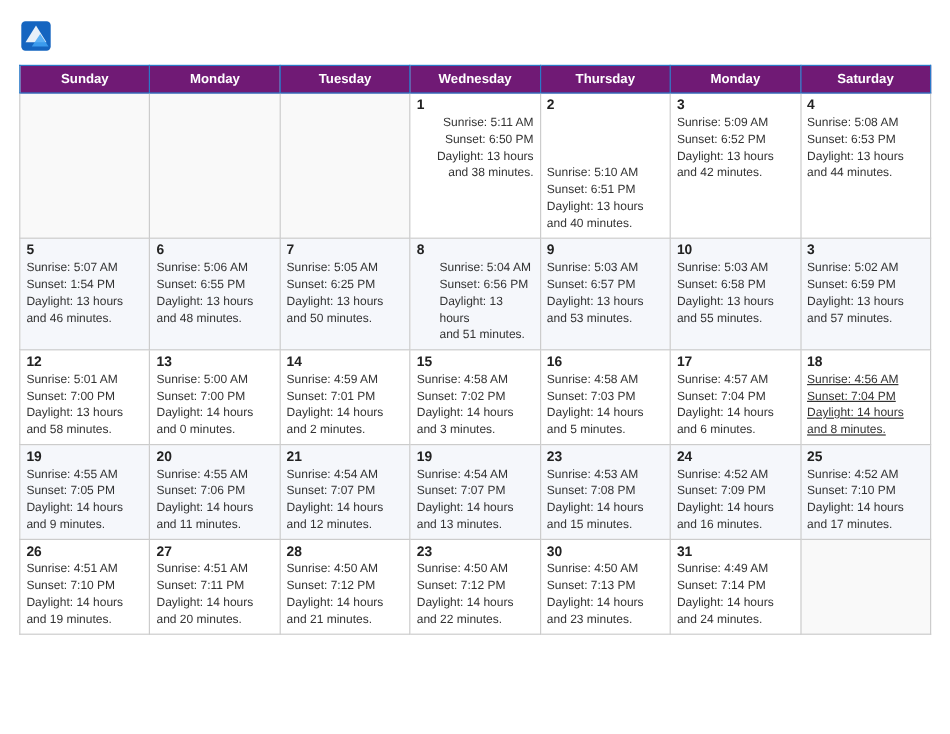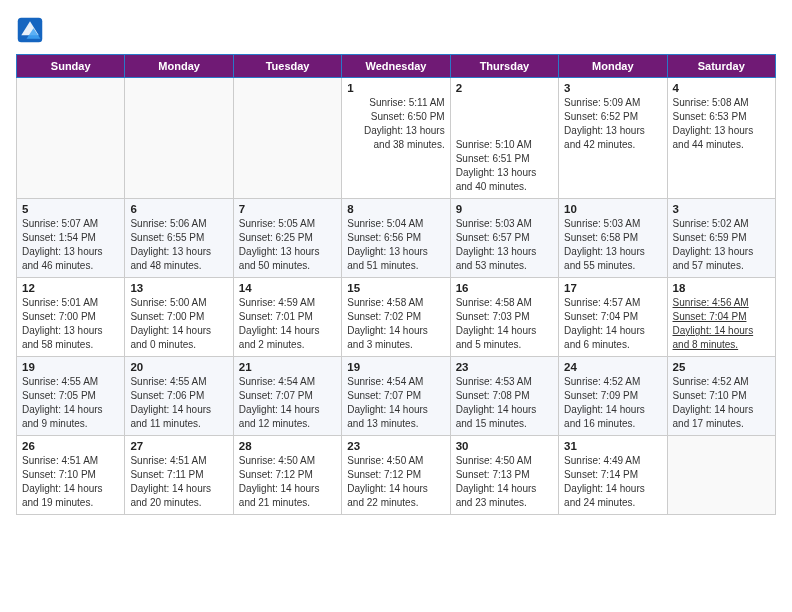--- a/index.html
+++ b/index.html
@@ -181,21 +181,21 @@
           </td>
           <td>
             <span class="day-num">7</span>
             <div class="day-info" style="white-space: pre-line;">Sunrise: 5:05 AM
 Sunset: 6:25 PM
 Daylight: 13 hours
 and 50 minutes.</div>
           </td>
           <td>
             <span class="day-num">8</span>
-            <div class="day-info" style="white-space: pre-line;">Sunrise: 5:04 AM
+            <div class="day-info" style="white-space: pre-line; margin-left: 19px;">Sunrise: 5:04 AM
 Sunset: 6:56 PM
 Daylight: 13 hours
 and 51 minutes.</div>
           </td>
           <td>
             <span class="day-num">9</span>
             <div class="day-info" style="white-space: pre-line;">Sunrise: 5:03 AM
 Sunset: 6:57 PM
 Daylight: 13 hours
 and 53 minutes.</div>

